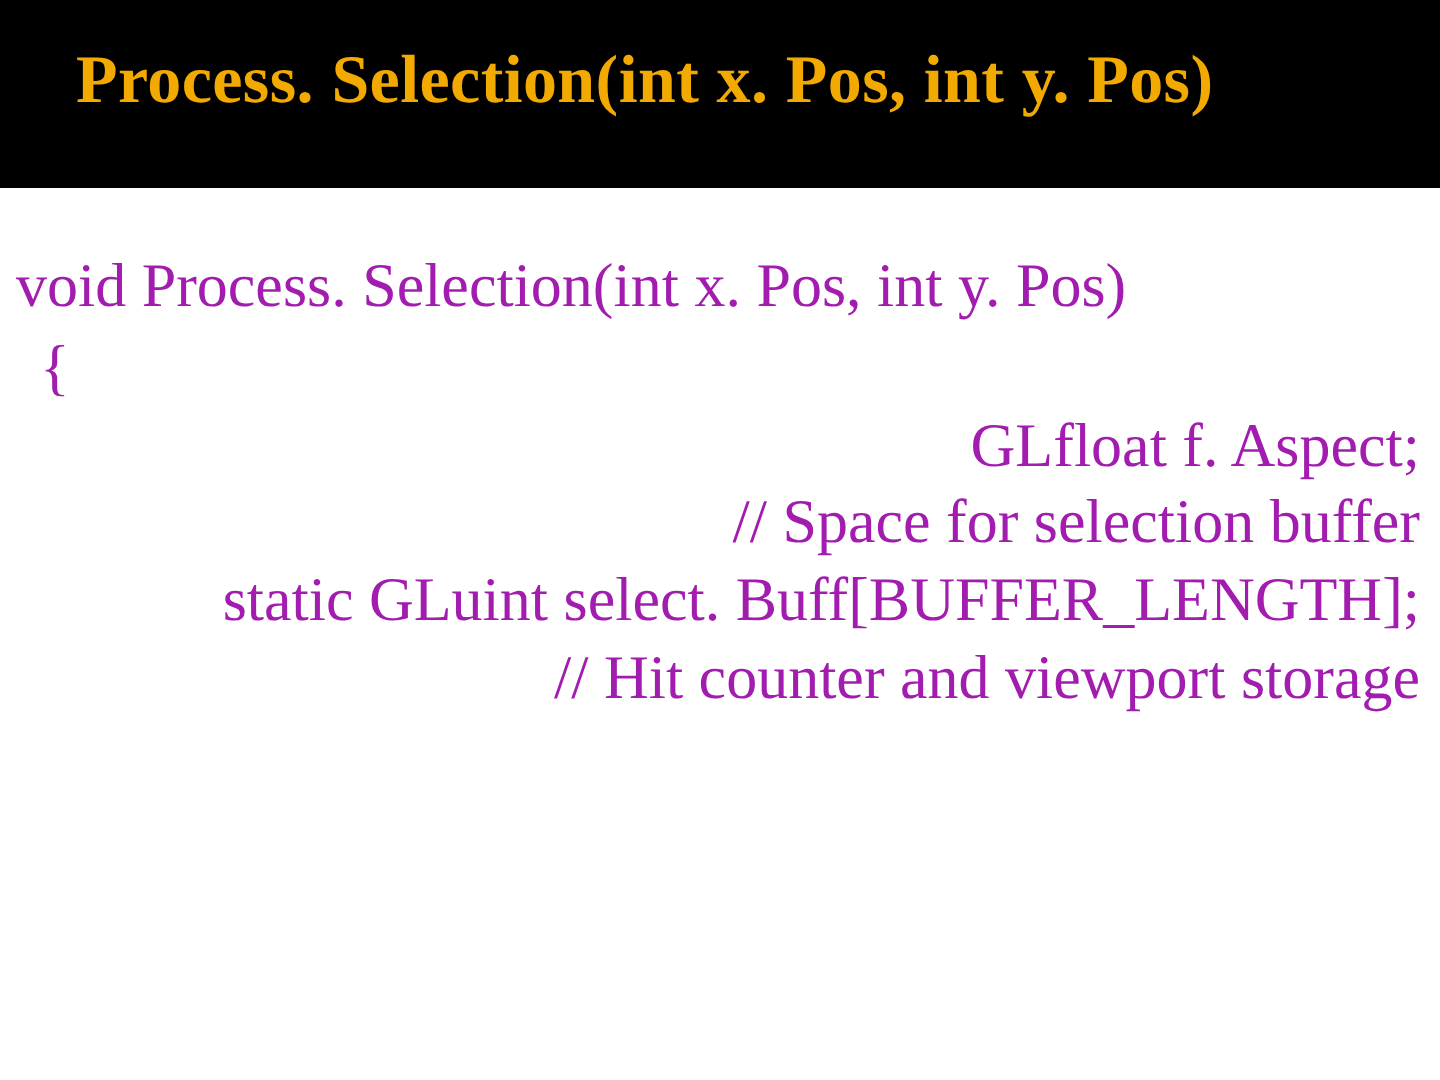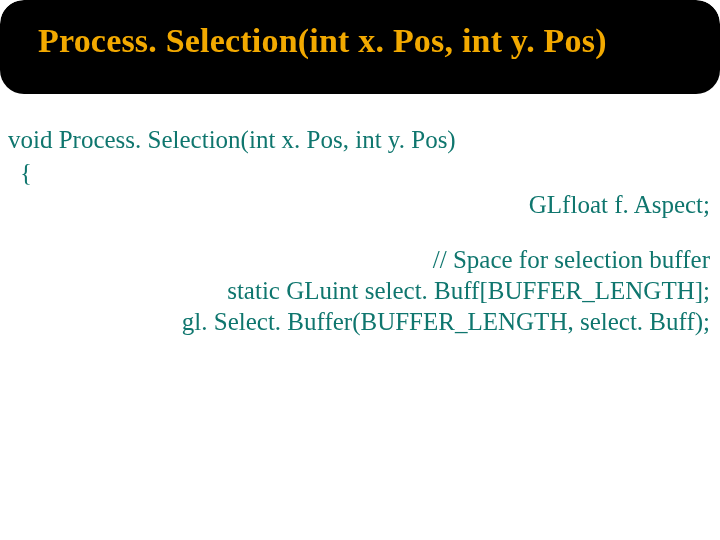--- a/index.html
+++ b/index.html
@@ -1,15 +1,15 @@
 <!DOCTYPE html>
 <html><head>
 <meta charset="utf-8">
 <style>
-  * { margin: 0; padding: 0; box-sizing: border-box; border-radius: 24px; }
+  * { margin: 0; padding: 0; box-sizing: border-box; }
   html, body { width: 720px; height: 540px; overflow: hidden; }
   body { background: #ffffff; font-family: "Times New Roman", Times, serif; }
 
   .slide {
     width: 720px;
     height: 540px;
     position: relative;
     background: #ffffff;
   }
 
@@ -21,45 +21,45 @@
   .title-text {
     color: #f2a900;
     font-family: "Palatino Linotype", "Book Antiqua", Palatino, Georgia, serif;
     font-weight: 700;
     font-size: 34px;
     letter-spacing: 0.2px;
   }
 
   .body-area {
     padding: 30px 10px 0 8px;
-    color: #0f766e;
-    font-size: 25px;
+    color: #a21caf;
+    font-size: 31px;
     line-height: 1.25;
   }
   .body-area .sig { margin: 0 0 2px 0; }
   .body-area .brace { margin: 0 0 0 12px; }
   .indent { padding-left: 62px; text-align: right; }
-  .para { margin-top: 24px; }
+  .para { }
   .first { margin-top: 0; }
 </style>
 </head>
 <body>
 
 <div class="slide">
 
   <div class="title-bar">
     <div class="title-text">Process. Selection(int x. Pos, int y. Pos)</div>
   </div>
 
   <div class="body-area">
     <div class="sig">void Process. Selection(int x. Pos, int y. Pos)</div>
     <div class="brace">{</div>
 
     <div class="indent first">GLfloat f. Aspect;</div>
 
     <div class="indent para">// Space for selection buffer</div>
     <div class="indent">static GLuint select. Buff[BUFFER_LENGTH];</div>
 
+    <div class="indent para">// Hit counter and viewport storage</div>
 
-    <div class="indent">gl. Select. Buffer(BUFFER_LENGTH, select. Buff);</div>
   </div>
 
 </div>
 
 </body></html>

